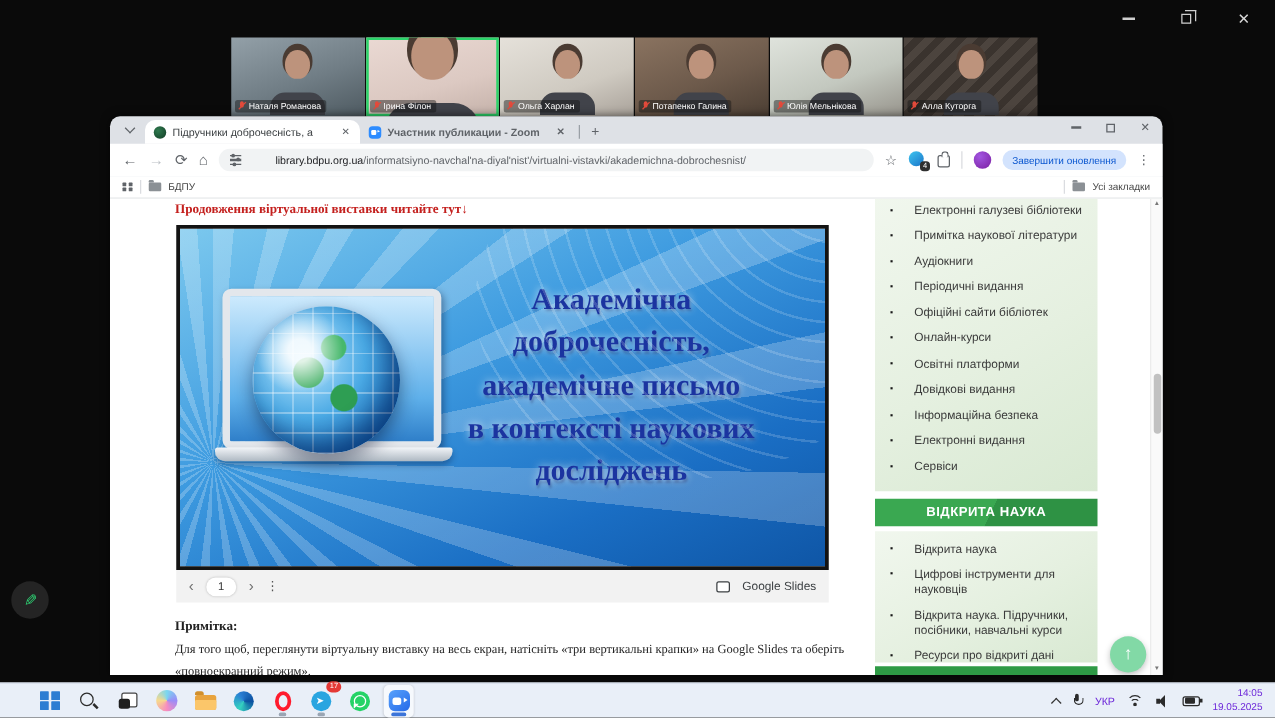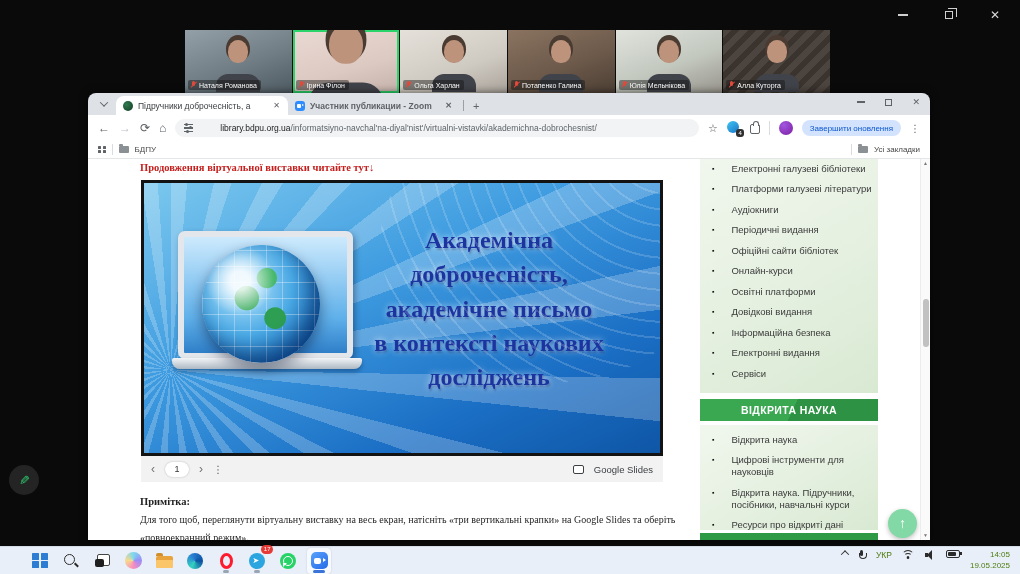--- a/index.html
+++ b/index.html
@@ -179,21 +179,21 @@
   .ic-telegram { position:relative; width:16px; height:16px; border-radius:50%; background:#2aa5e0; }
   .ic-telegram .plane { position:absolute; left:3.5px; top:3px; color:#fff; font-size:8px; }
   .tb-badge { position:absolute; top:-3px; right:-4px; background:#e53935; color:#fff; font-size:6px; line-height:1; padding:1.5px 2.5px; border-radius:5px; }
   .ic-whatsapp { position:relative; width:16px; height:16px; border-radius:50%; background:#25d366; }
   .ic-whatsapp::before { content:""; position:absolute; inset:3px; border:1.6px solid #fff; border-radius:50%; }
   .ic-whatsapp::after { content:""; position:absolute; left:3px; bottom:2px; border-top:4px solid #fff; border-right:4px solid transparent; }
   .ic-zoomapp { position:relative; width:17px; height:17px; border-radius:5px; background:linear-gradient(140deg,#58a2fc,#2569e8); }
   .ic-zoomapp::before { content:""; position:absolute; left:3px; top:5.5px; width:7px; height:6px; border-radius:2px; background:#fff; }
   .ic-zoomapp::after { content:""; position:absolute; right:2px; top:6px; border-left:3.5px solid #fff; border-top:2.5px solid transparent; border-bottom:2.5px solid transparent; }
 
-  .tb-tray { margin-left:auto; display:flex; align-items:flex-start; gap:10px; margin-right:10px; color:#4d7c0f; }
+  .tb-tray { margin-left:auto; display:flex; align-items:center; gap:10px; margin-right:10px; color:#6d28d9; }
   .css-chevron-up { width:6px; height:6px; border-left:1.6px solid #333; border-top:1.6px solid #333; transform:rotate(45deg) translate(1px,1px); }
   .ic-mic { position:relative; width:8px; height:12px; }
   .ic-mic::before { content:""; position:absolute; left:2.5px; top:0; width:3px; height:6px; border-radius:2px; background:#2b2b2b; }
   .ic-mic::after { content:""; position:absolute; left:1px; top:3px; width:6px; height:5px; border:1.3px solid #2b2b2b; border-top:none; border-radius:0 0 5px 5px; }
   .lang { font-size:8.5px; }
   .ic-wifi { position:relative; width:13px; height:10px; overflow:hidden; }
   .ic-wifi i { position:absolute; left:50%; transform:translateX(-50%); border:1.5px solid #2b2b2b; border-radius:50%; border-bottom-color:transparent; border-left-color:transparent; border-right-color:transparent; }
   .ic-wifi i:nth-child(1){ width:13px;height:13px;top:0; } .ic-wifi i:nth-child(2){ width:8px;height:8px;top:3px; } .ic-wifi i:nth-child(3){ width:3px;height:3px;top:6px;background:#2b2b2b;border-radius:50%; }
   .ic-speaker { position:relative; width:11px; height:10px; }
   .ic-speaker::before { content:""; position:absolute; left:0; top:3px; width:3px; height:4px; background:#2b2b2b; }
@@ -365,21 +365,21 @@
     <div class="note-p">Для того щоб, переглянути віртуальну виставку на весь екран, натісніть «три вертикальні крапки» на Google Slides та оберіть «повноекранний режим».</div>
 
     <div class="side-panel sp1">
       <ul>
         <li>
             <span class="blt">▪</span>
             <span>Електронні галузеві бібліотеки</span>
           </li>
         <li>
             <span class="blt">▪</span>
-            <span>Платформи галузеві літератури</span>
+            <span>Примітка наукової літератури</span>
           </li>
         <li>
             <span class="blt">▪</span>
             <span>Аудіокниги</span>
           </li>
         <li>
             <span class="blt">▪</span>
             <span>Періодичні видання</span>
           </li>
         <li>

